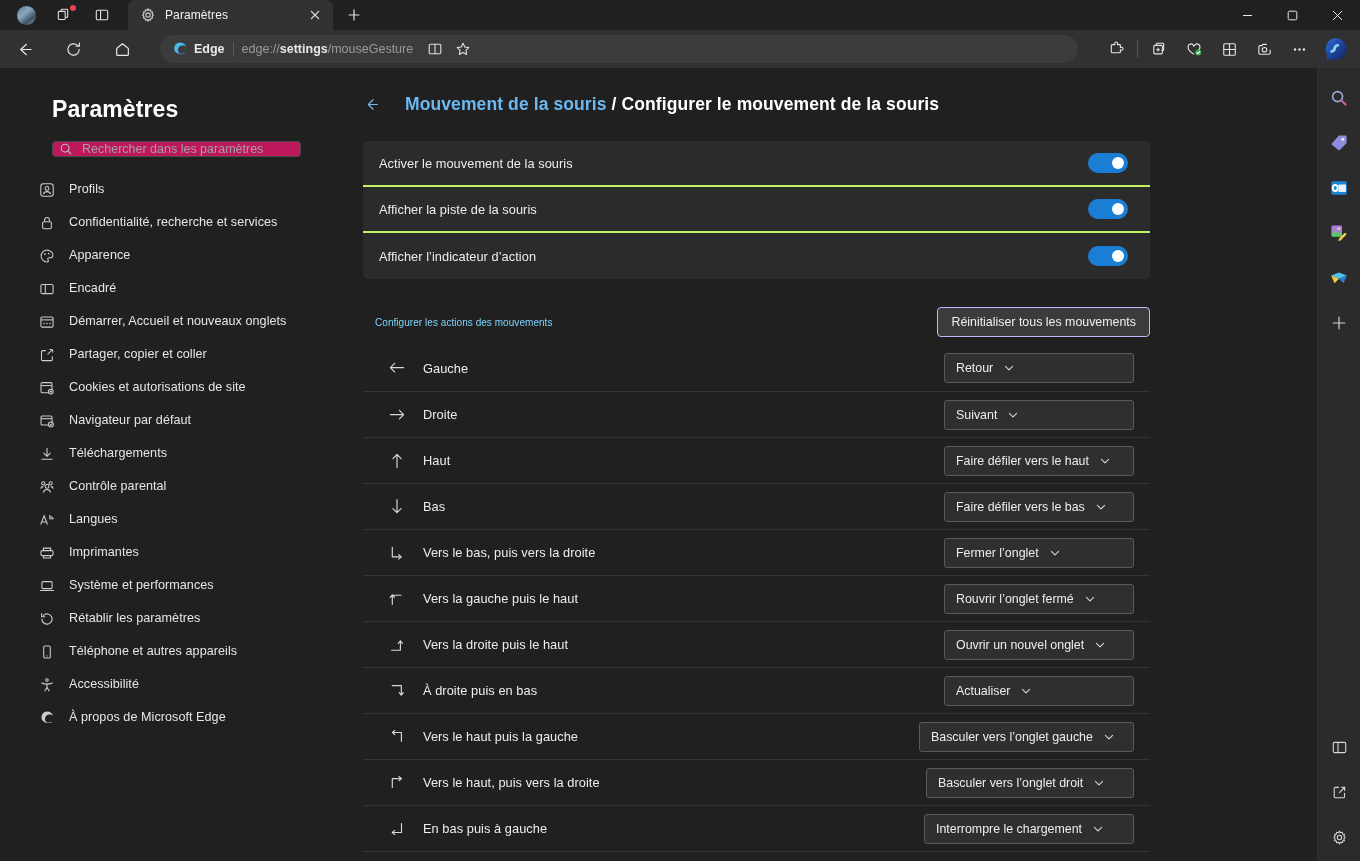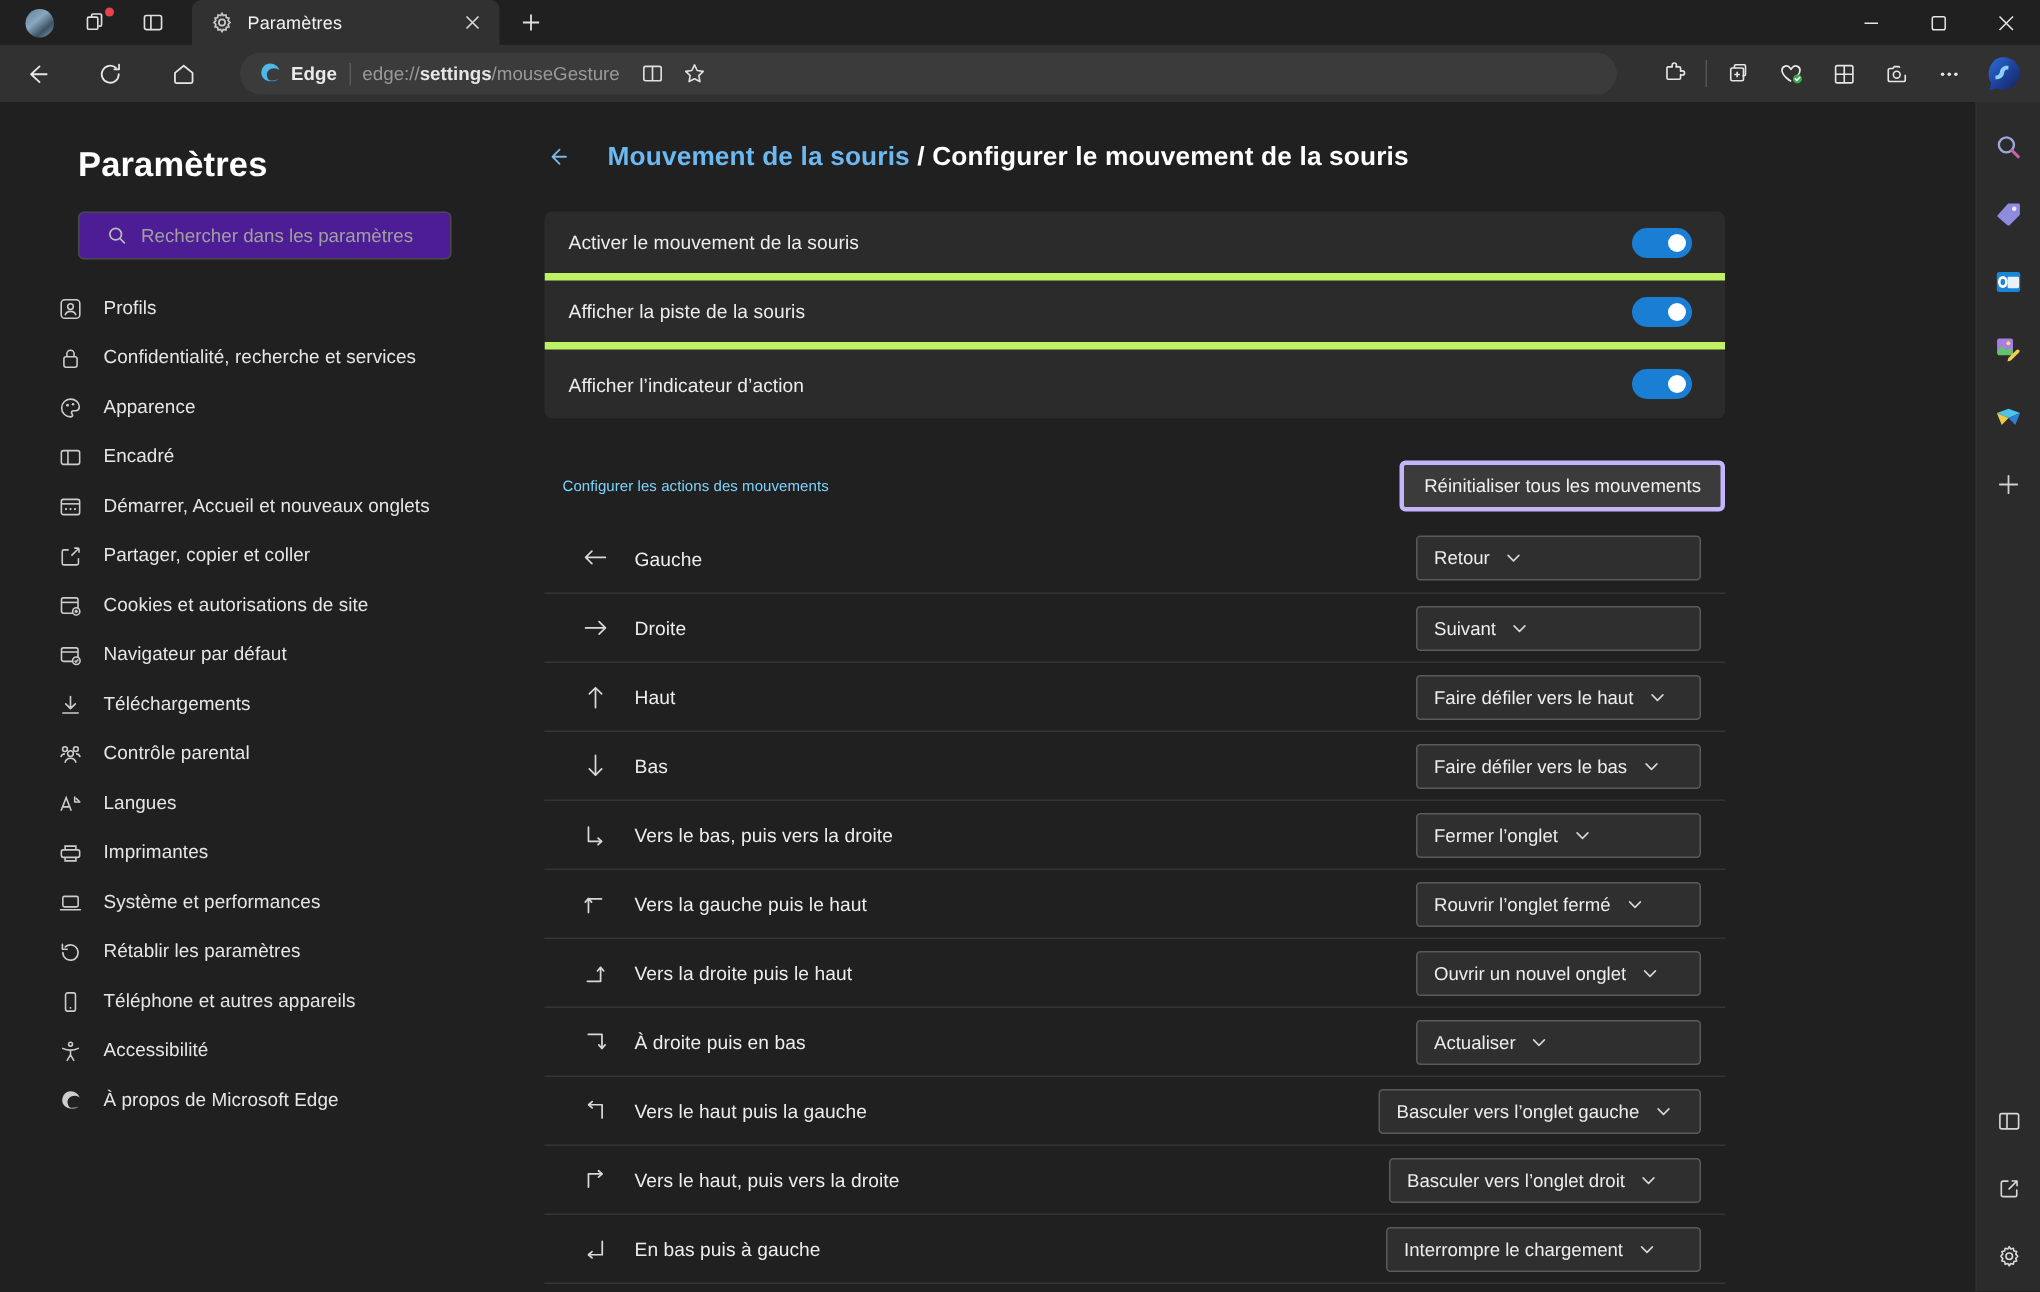--- a/index.html
+++ b/index.html
@@ -93,22 +93,22 @@
   .sidebar {
     width: 325px; flex: 0 0 325px; background: #202020; padding-top: 28px;
     overflow: hidden; position: relative;
   }
   .settings-title {
     font-size: 23px; font-weight: 600; color: #ffffff; padding: 0 0 0 52px;
     letter-spacing: .1px; margin-bottom: 18px;
   }
   .search-wrap { padding: 0 24px 0 52px; }
   .search-box {
-    height: 32px; background: #4c1d95; border: 1px solid #4a4a4a; border-radius: 4px;
-    display: flex; align-items: center; padding: 0 18px; gap: 9px;
+    height: 16px; background: #be185d; border: 1px solid #4a4a4a; border-radius: 4px;
+    display: flex; align-items: center; padding: 0 6px; gap: 9px;
   }
   .search-input {
     background: transparent; border: none; outline: none; flex: 1;
     font-family: "Liberation Sans", sans-serif; font-size: 12.5px; color: #ddd;
   }
   .search-input::placeholder { color: #a0a0a0; }
   .nav-list { margin-top: 16px; padding: 0 12px 0 24px; }
   .nav-item {
     display: flex; align-items: flex-start; gap: 14px; padding: 7px 10px 7px 14px;
     border-radius: 4px; min-height: 30px; position: relative;
@@ -131,40 +131,40 @@
   .crumb-text { font-size: 17.5px; font-weight: 600; color: #ffffff; letter-spacing: .1px; }
   .crumb-link { color: #6cb8f0; }
   .crumb-sep { color: #ffffff; }
 
   .card {
     background: #2b2b2b; border-radius: 5px; width: 787px; overflow: hidden;
     margin-bottom: 28px;
   }
   .toggle-row {
     height: 46px; display: flex; align-items: center; justify-content: space-between;
-    padding: 0 22px 0 16px; border-bottom: 5px solid #bef264;
+    padding: 0 22px 0 16px; border-bottom: 2px solid #bef264;
   }
   .toggle-row:last-child { border-bottom: none; }
   .toggle-label { font-size: 12.8px; color: #ededed; letter-spacing: .05px; }
   .switch {
     width: 40px; height: 20px; border-radius: 10px; position: relative; flex: 0 0 40px;
   }
   .switch .knob {
     position: absolute; width: 12px; height: 12px; border-radius: 50%;
     background: #ffffff; top: 4px; right: 4px;
   }
 
   
   .gest-head {
     width: 787px; display: flex; align-items: center; justify-content: space-between;
     margin-bottom: 8px; padding-left: 12px;
   }
   .gest-head-title { font-size: 10px; color: #7dd3fc; letter-spacing: .05px; }
   .reset-btn {
-    background: #3b3b3b; border: 3px solid #c4b5fd; color: #f0f0f0;
+    background: #3b3b3b; border: 1px solid #c4b5fd; color: #f0f0f0;
     font-family: "Liberation Sans", sans-serif; font-size: 12.4px;
     padding: 7px 13px; border-radius: 4px; white-space: nowrap;
   }
   .gest-list { width: 787px; }
   .gest-row {
     height: 46px; display: flex; align-items: center; border-top: 1px solid #343434;
     padding: 0 16px 0 22px; gap: 0;
   }
   .gest-row:first-child { border-top: none; }
   .gest-ico {

